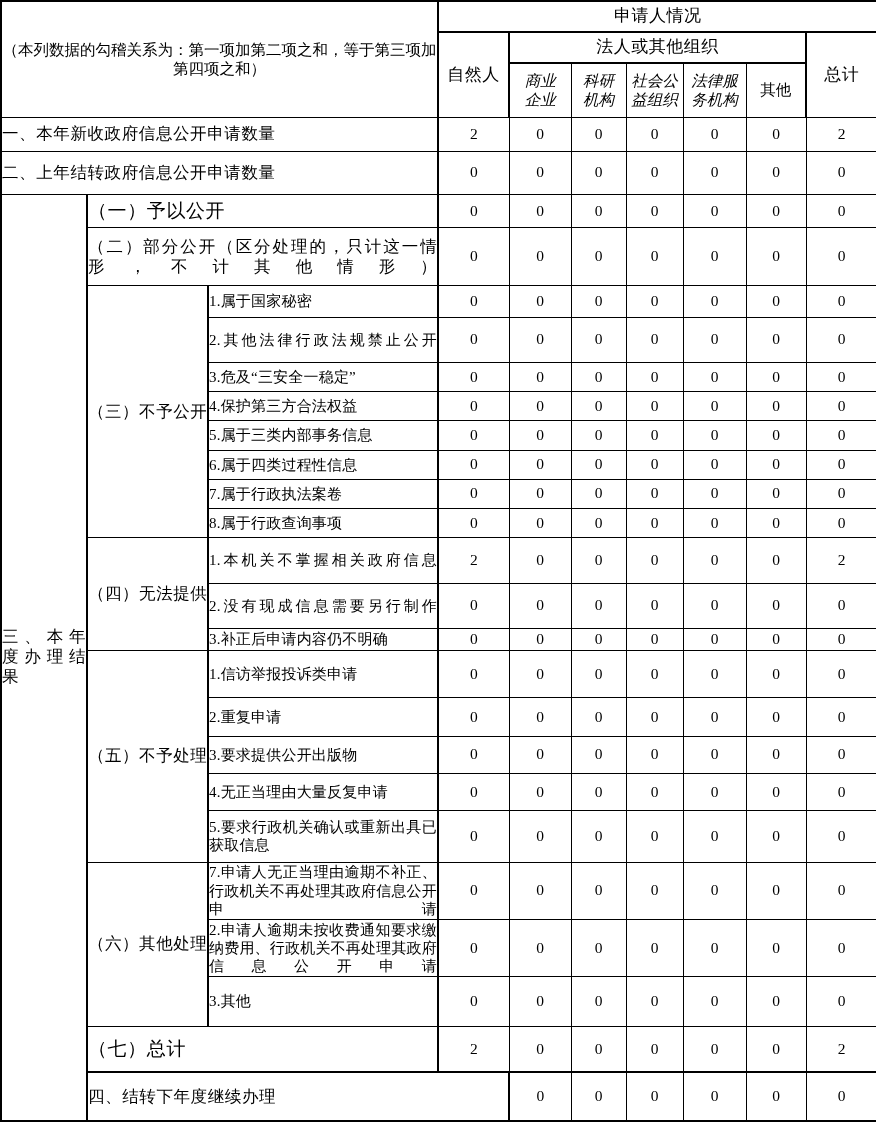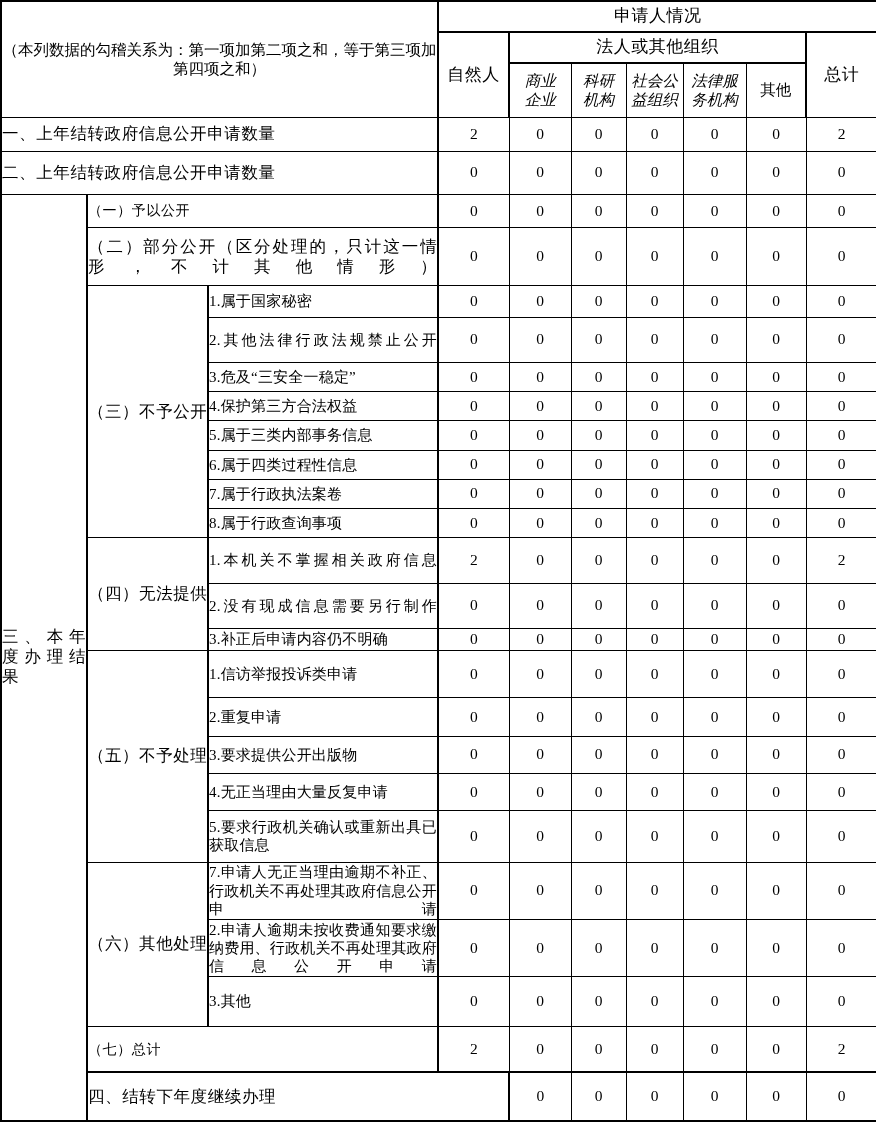--- a/index.html
+++ b/index.html
@@ -60,21 +60,21 @@
   }
   .lvl1-vert {
     font-size: 16.5px;
     text-align: justify;
     text-align-last: justify;
     padding: 0 5px;
     letter-spacing: 0.5px;
     line-height: 1.38;
   }
   .lvl2 {
-    font-size: 14px;
+    font-size: 19px;
     text-align: left;
     padding-left: 16px;
     letter-spacing: 0.6px;
   }
   .lvl2-just {
     font-size: 16.5px;
     text-align: justify;
     text-align-last: justify;
     padding: 0 8px 0 16px;
     letter-spacing: 0.3px;
@@ -139,21 +139,21 @@
       <td class="hdr-small wrap2">科研
 机构</td>
       <td class="hdr-small wrap2">社会公
 益组织</td>
       <td class="hdr-small wrap2">法律服
 务机构</td>
       <td class="hdr-small thick-right">其他</td>
     </tr>
 
     <tr style="height:33px">
-      <td class="lvl1 thick-right" colspan="3">一、上年结转政府信息公开申请数量</td>
+      <td class="lvl1 thick-right" colspan="3">一、本年新收政府信息公开申请数量</td>
       <td class="num">2</td>
       <td class="num">0</td>
       <td class="num">0</td>
       <td class="num">0</td>
       <td class="num">0</td>
       <td class="num">0</td>
       <td class="num">2</td>
     </tr>
 
     <tr style="height:43px">

